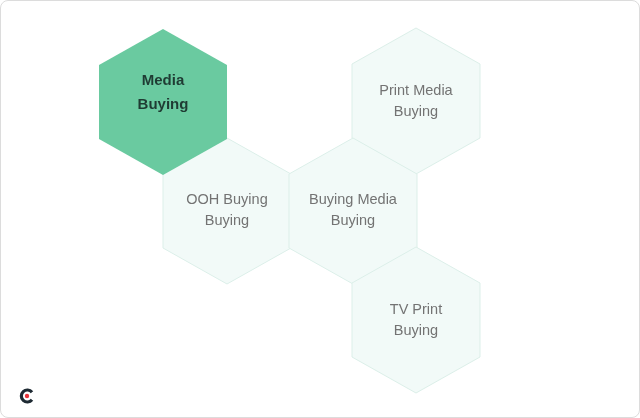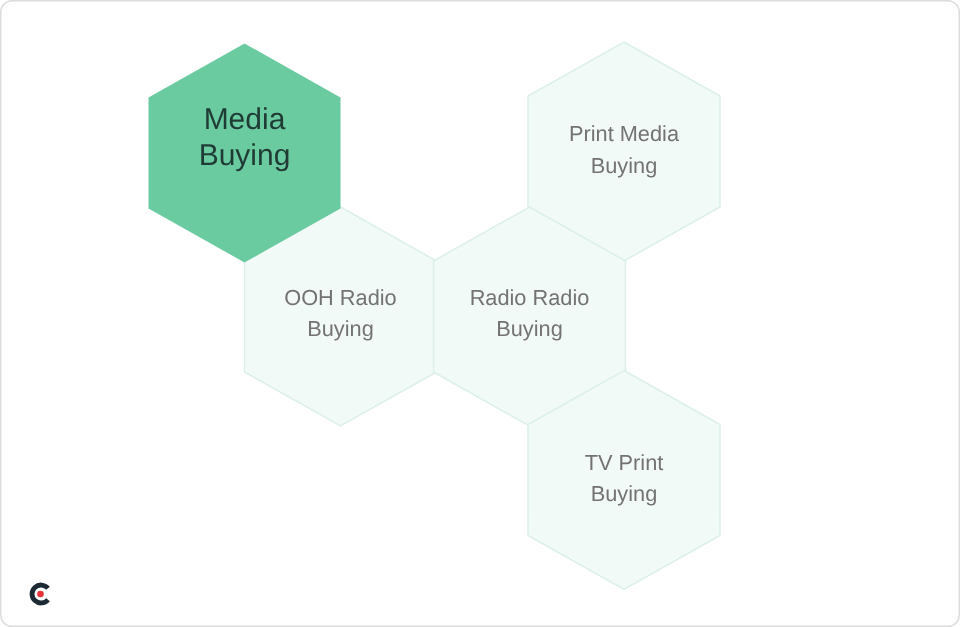--- a/index.html
+++ b/index.html
@@ -1,19 +1,19 @@
 <!DOCTYPE html>
 <html><head>
 <meta charset="utf-8">
 <style>
   html,body{margin:0;padding:0;background:#fff;}
   .frame{position:relative;width:638px;height:416px;border:1px solid #dcdcdc;border-radius:8px;background:#fff;overflow:hidden;}
   svg.hexes{position:absolute;left:0;top:0;}
   .label{position:absolute;width:120px;text-align:center;font-family:"Liberation Sans",sans-serif;color:#737373;font-size:14.5px;line-height:21px;}
-  .label.main{color:#1f3b33;font-size:20px;line-height:24px;}
+  .label.main{color:#1f3b33;font-size:15px;line-height:24px;font-weight:bold;}
   .logo{position:absolute;left:18px;top:387px;}
 </style>
 </head>
 <body>
 
 <div class="frame">
   <svg class="hexes" width="638" height="416">
     <polygon points="415,27 479,63 479,137 415,173 351,137 351,63" fill="#f2faf8" stroke="#dcefe9" stroke-width="1"></polygon>
     <polygon points="226,137 290,173 290,247 226,283 162,247 162,173" fill="#f2faf8" stroke="#dcefe9" stroke-width="1"></polygon>
     <polygon points="352,137 416,173 416,247 352,283 288,247 288,173" fill="#f2faf8" stroke="#dcefe9" stroke-width="1"></polygon>
@@ -23,25 +23,25 @@
 
   <div class="label main" style="left:102px;top:67px;">
     <div>Media</div>
     <div>Buying</div>
   </div>
   <div class="label" style="left:355px;top:79px;">
     <div>Print Media</div>
     <div>Buying</div>
   </div>
   <div class="label" style="left:166px;top:188px;">
-    <div>OOH Radio</div>
+    <div>OOH Buying</div>
     <div>Buying</div>
   </div>
   <div class="label" style="left:292px;top:188px;">
-    <div>Radio Radio</div>
+    <div>Buying Media</div>
     <div>Buying</div>
   </div>
   <div class="label" style="left:355px;top:298px;">
     <div>TV Print</div>
     <div>Buying</div>
   </div>
 
   <svg class="logo" width="16" height="16" viewBox="0 0 16 16">
     <path d="M13 4.2 A6 6 0 1 0 13 11.8" fill="none" stroke="#1e2a33" stroke-width="3.2"></path>
     <circle cx="8" cy="8" r="2.2" fill="#e8333a"></circle>

